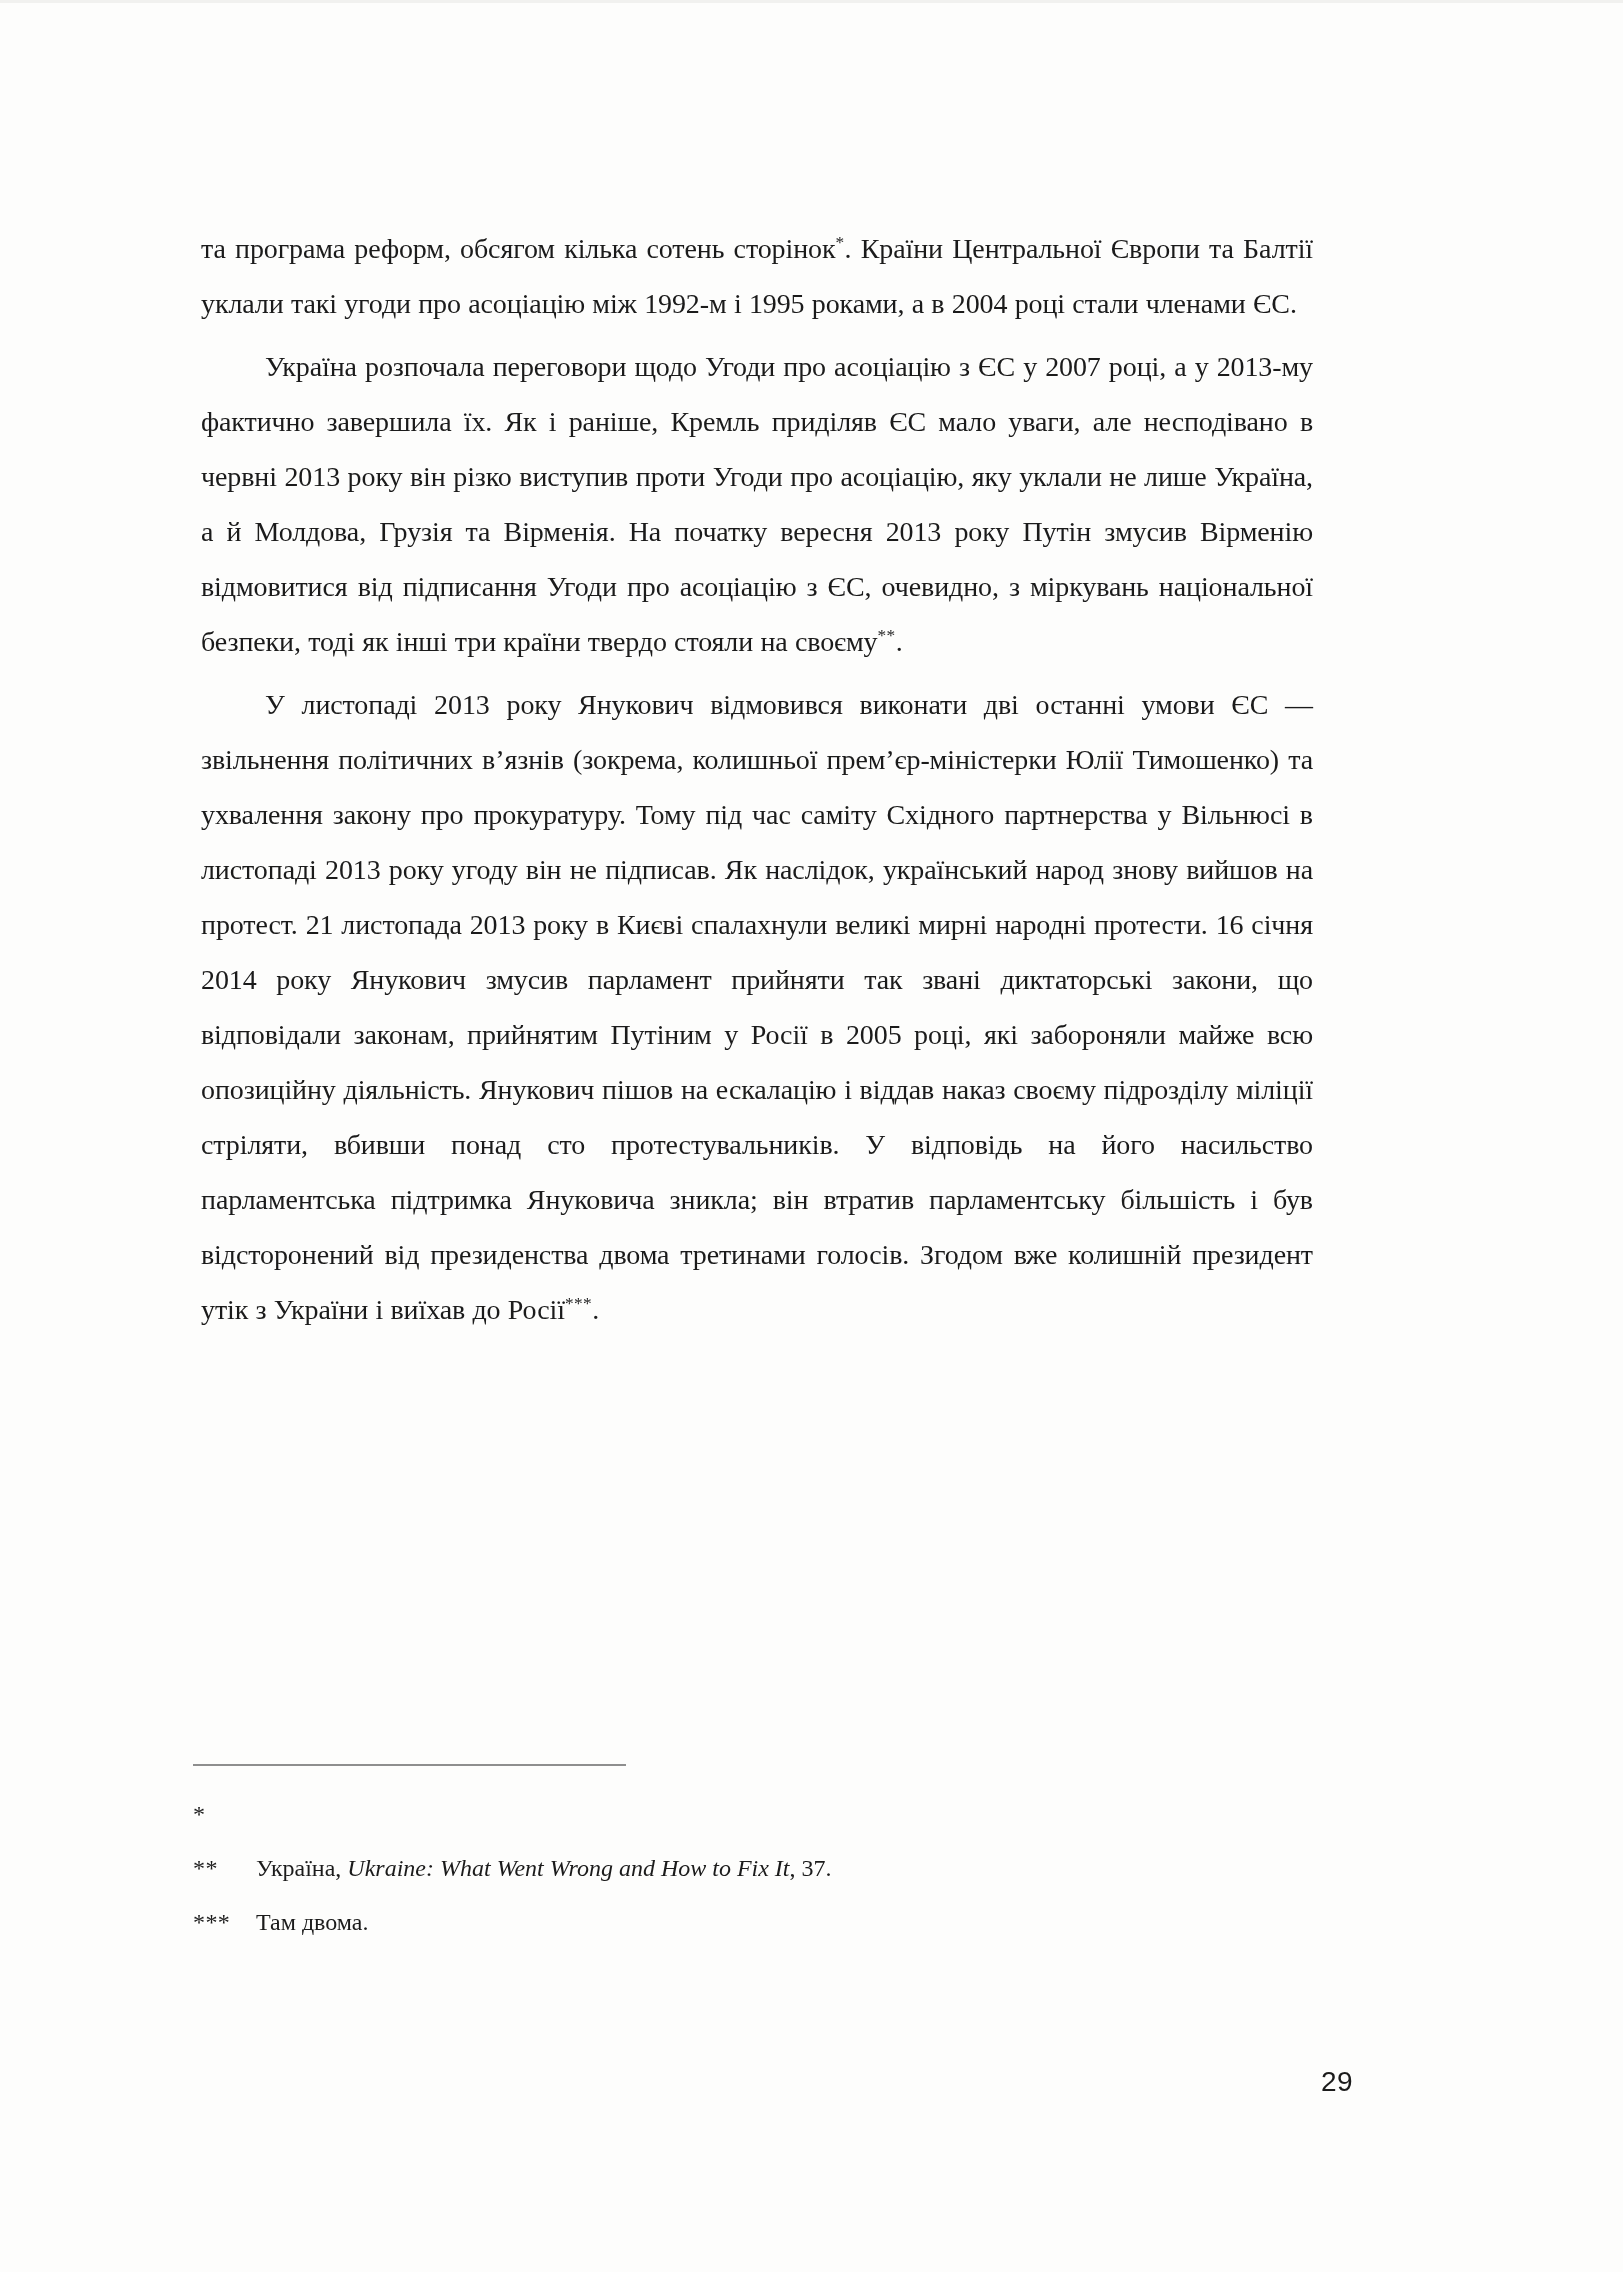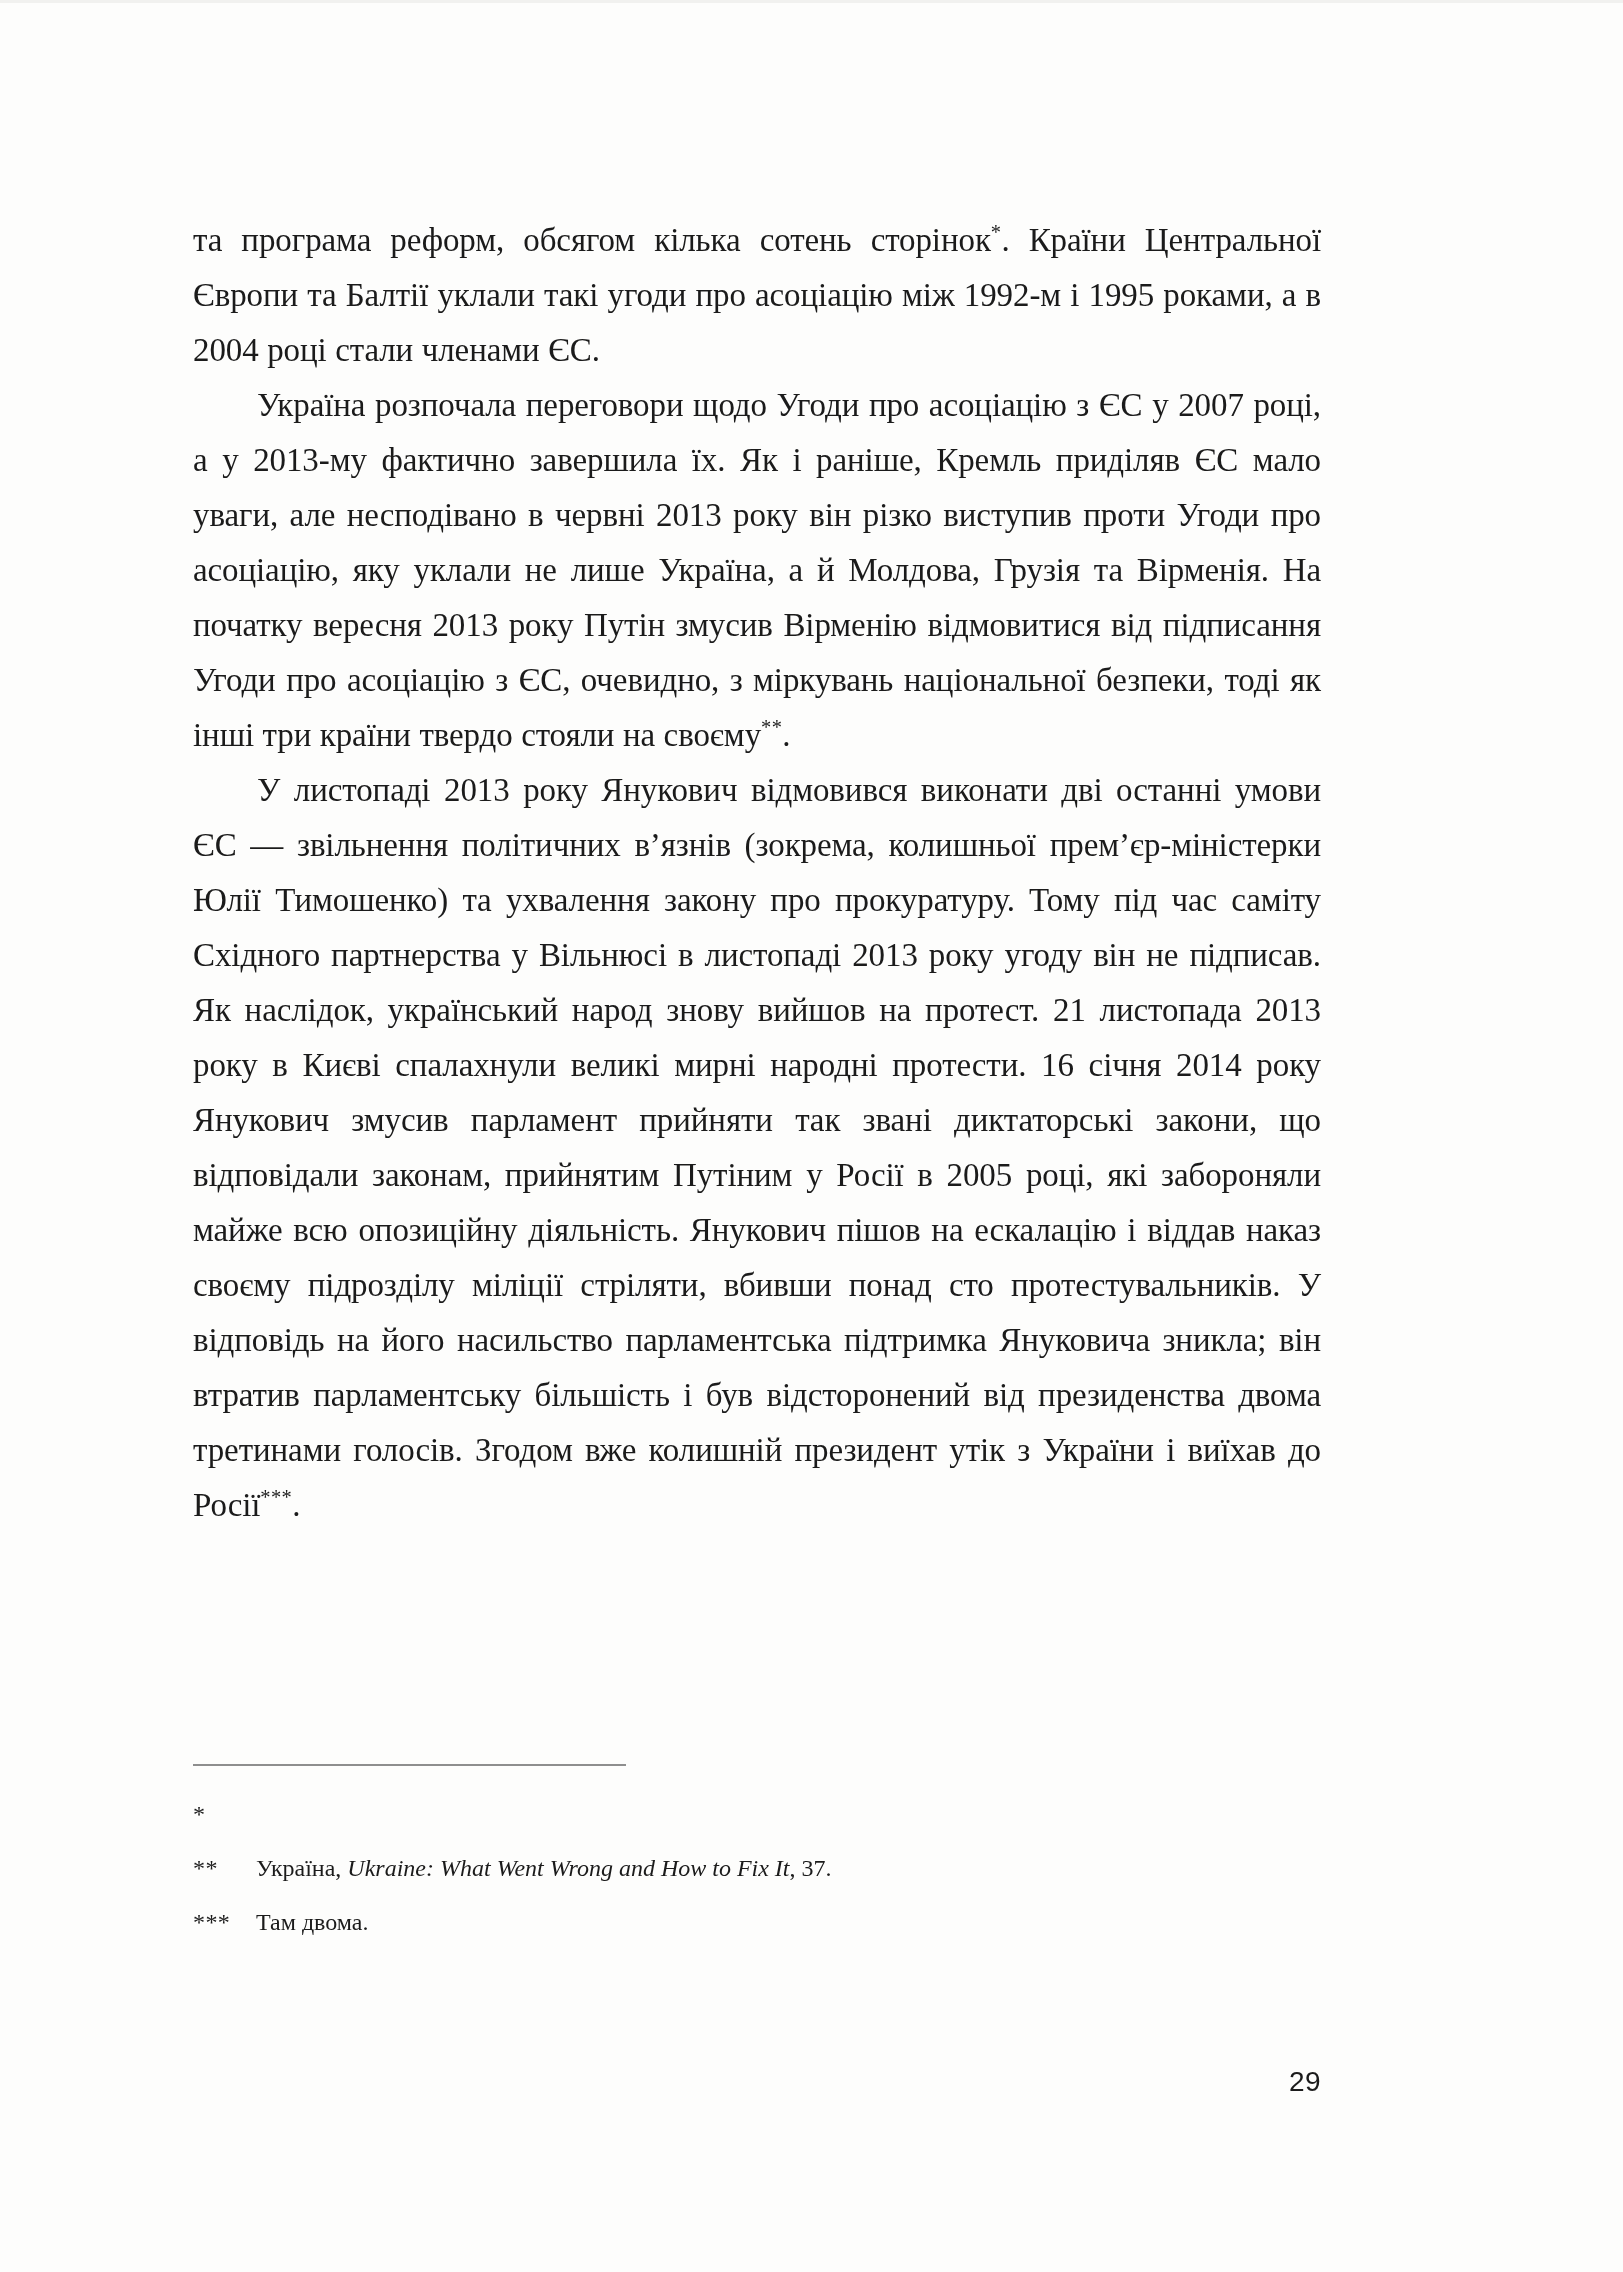--- a/index.html
+++ b/index.html
@@ -24,22 +24,22 @@
     height: 2.5px;
     background: #f1f1ef;
   }
   .content {
     position: absolute;
     left: 193px;
     top: 213px;
     width: 1128px;
   }
   .body-par {
-    margin: 0;
-    font-size: 33px;
+    margin: 8px;
+    font-size: 28px;
     line-height: 55px;
     text-align: justify;
     text-justify: inter-word;
     letter-spacing: -0.1px;
     word-spacing: 0.4px;
     hyphens: manual;
     color: #1b1b1b;
   }
   .body-par.indent {
     text-indent: 64px;
@@ -91,20 +91,21 @@
   .page-number {
     position: absolute;
     left: 0;
     top: 2066px;
     width: 1321px;
     text-align: right;
     font-family: "Liberation Sans", "DejaVu Sans", sans-serif;
     font-size: 28px;
     color: #1b1b1b;
     letter-spacing: 0.4px;
+    padding-left: 32px;
   }
 </style>
 </head>
 <body>
 
 <div class="page">
 
   <div class="page-top-edge"></div>
 
   <div class="content">

